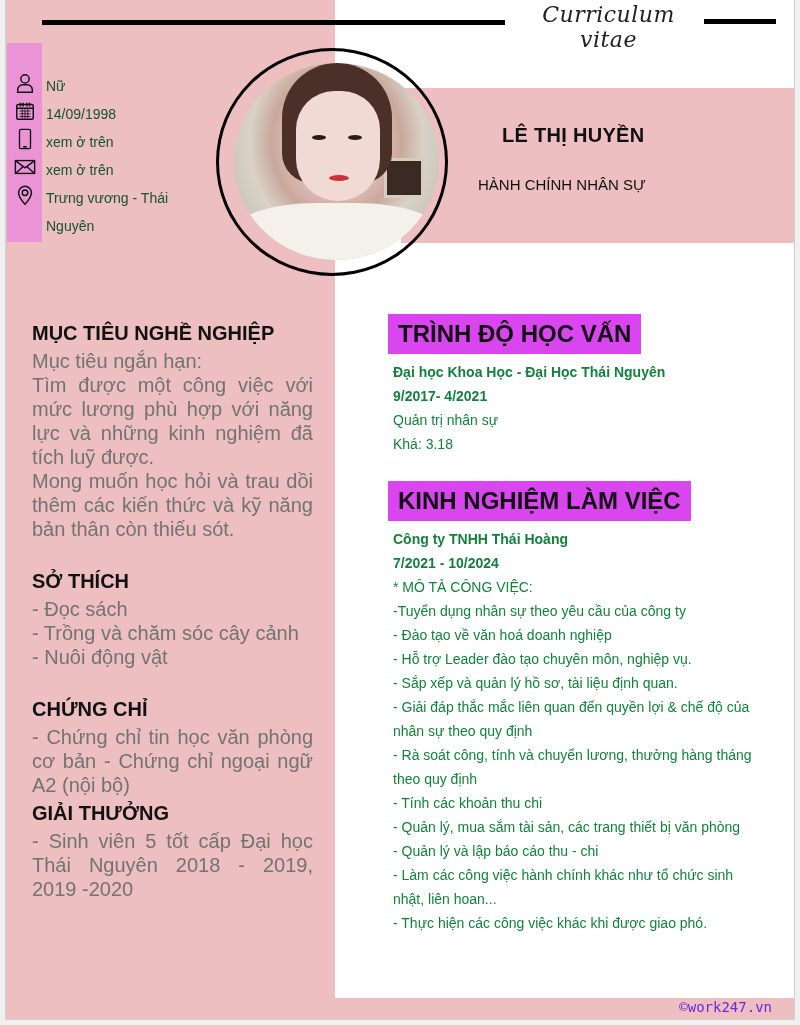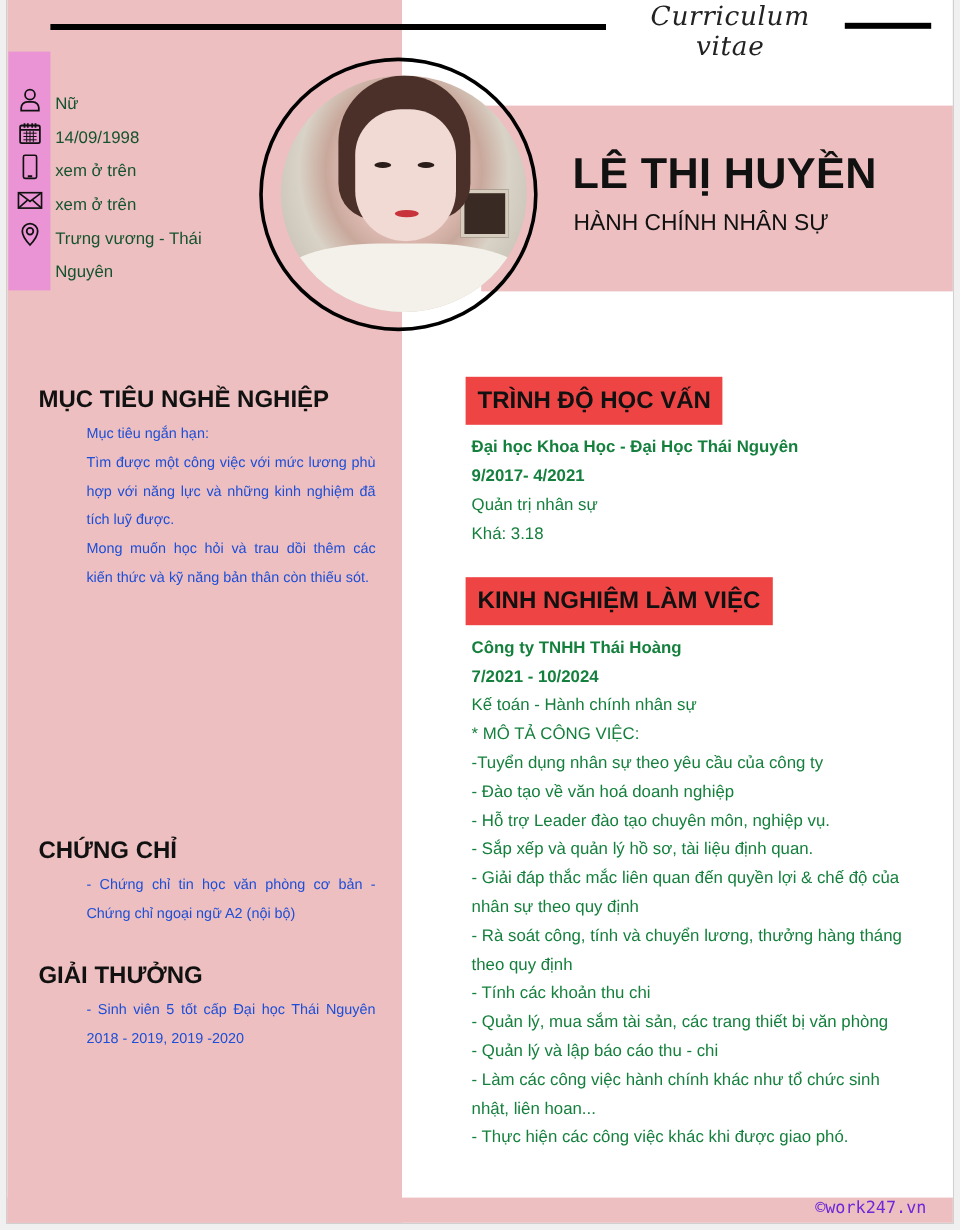--- a/index.html
+++ b/index.html
@@ -36,32 +36,32 @@
     background: radial-gradient(ellipse at 50% 40%, #f0d8d4 0%, #e6c2bb 28%, #c9a89c 45%, #d9d2c6 60%, #b9b2a6 100%);
   }
   .photo .hair { position: absolute; left: 48px; top: 0; width: 110px; height: 120px; border-radius: 55px 55px 30px 30px; background: #4a3028; }
   .photo .face { position: absolute; left: 62px; top: 28px; width: 84px; height: 110px; border-radius: 42px 42px 46px 46px; background: #f1d9d4; }
   .photo .eye-l, .photo .eye-r { position: absolute; top: 72px; width: 14px; height: 5px; border-radius: 50%; background: #2a1c18; }
   .photo .eye-l { left: 78px; } .photo .eye-r { left: 114px; }
   .photo .lips { position: absolute; left: 95px; top: 112px; width: 20px; height: 6px; border-radius: 50%; background: #c8323a; }
   .photo .shirt { position: absolute; left: 0; top: 140px; width: 205px; height: 70px; background: #f4f1ea; border-radius: 40% 40% 0 0; }
   .photo .window { position: absolute; left: 150px; top: 95px; width: 40px; height: 40px; background: #3a2a24; border: 3px solid #d6cdbf; }
 
-  .name { position: absolute; left: 471px; top: 124px; font-size: 36px; font-weight: bold; color: #111; letter-spacing: 0.3px; }
-  .job-title { position: absolute; left: 472px; top: 176px; font-size: 19px; color: #111; }
+  .name { position: absolute; left: 496px; top: 124px; font-size: 20px; font-weight: bold; color: #111; letter-spacing: 0.3px; }
+  .job-title { position: absolute; left: 472px; top: 176px; font-size: 15px; color: #111; }
 
   .left-section { position: absolute; left: 26px; width: 281px; }
   .left-h { font-size: 20px; font-weight: bold; color: #111; margin-bottom: 4px; }
-  .left-p { font-size: 12px; line-height: 24px; color: #1d4ed8; text-align: justify; margin-left: 40px; }
+  .left-p { font-size: 20px; line-height: 24px; color: #737373; text-align: justify; }
   .left-p div { text-align: justify; }
 
   .right-section { position: absolute; left: 382px; width: 380px; }
   .right-h {
-    display: inline-block; background: #ef4444; padding: 0 10px; height: 40px; line-height: 40px;
-    font-size: 20px; font-weight: bold; color: #111;
+    display: inline-block; background: #d946ef; padding: 0 10px; height: 40px; line-height: 40px;
+    font-size: 24px; font-weight: bold; color: #111;
   }
   .right-body { margin-top: 6px; padding-left: 5px; font-size: 14px; line-height: 24px; color: #15803d; }
   .bold { font-weight: bold; }
 
   .watermark {
     position: absolute; right: 22px; top: 999px; font-family: "DejaVu Sans Mono", monospace; font-size: 14px; color: #6d28d9;
   }
 </style>
 </head>
 <body>
@@ -135,20 +135,28 @@
 
   <div class="left-section" style="top:322px">
     <div class="left-h">MỤC TIÊU NGHỀ NGHIỆP</div>
     <div class="left-p">
       <div>Mục tiêu ngắn hạn:</div>
       <div>Tìm được một công việc với mức lương phù hợp với năng lực và những kinh nghiệm đã tích luỹ được.</div>
       <div>Mong muốn học hỏi và trau dồi thêm các kiến thức và kỹ năng bản thân còn thiếu sót.</div>
     </div>
   </div>
 
+  <div class="left-section" style="top:570px">
+    <div class="left-h">SỞ THÍCH</div>
+    <div class="left-p">
+      <div>- Đọc sách</div>
+      <div>- Trồng và chăm sóc cây cảnh</div>
+      <div>- Nuôi động vật</div>
+    </div>
+  </div>
 
   <div class="left-section" style="top:698px">
     <div class="left-h">CHỨNG CHỈ</div>
     <div class="left-p">
       <div>- Chứng chỉ tin học văn phòng cơ bản - Chứng chỉ ngoại ngữ A2 (nội bộ)</div>
     </div>
   </div>
 
   <div class="left-section" style="top:802px">
     <div class="left-h">GIẢI THƯỞNG</div>
@@ -165,21 +173,20 @@
       <div>Quản trị nhân sự</div>
       <div>Khá: 3.18</div>
     </div>
   </div>
 
   <div class="right-section" style="top:481px">
     <div class="right-h">KINH NGHIỆM LÀM VIỆC</div>
     <div class="right-body">
       <div class="bold">Công ty TNHH Thái Hoàng</div>
       <div class="bold">7/2021 - 10/2024</div>
-      <div>Kế toán - Hành chính nhân sự</div>
       <div>* MÔ TẢ CÔNG VIỆC:</div>
       <div>-Tuyển dụng nhân sự theo yêu cầu của công ty</div>
       <div>- Đào tạo về văn hoá doanh nghiệp</div>
       <div>- Hỗ trợ Leader đào tạo chuyên môn, nghiệp vụ.</div>
       <div>- Sắp xếp và quản lý hồ sơ, tài liệu định quan.</div>
       <div>- Giải đáp thắc mắc liên quan đến quyền lợi &amp; chế độ của nhân sự theo quy định</div>
       <div>- Rà soát công, tính và chuyển lương, thưởng hàng tháng theo quy định</div>
       <div>- Tính các khoản thu chi</div>
       <div>- Quản lý, mua sắm tài sản, các trang thiết bị văn phòng</div>
       <div>- Quản lý và lập báo cáo thu - chi</div>

